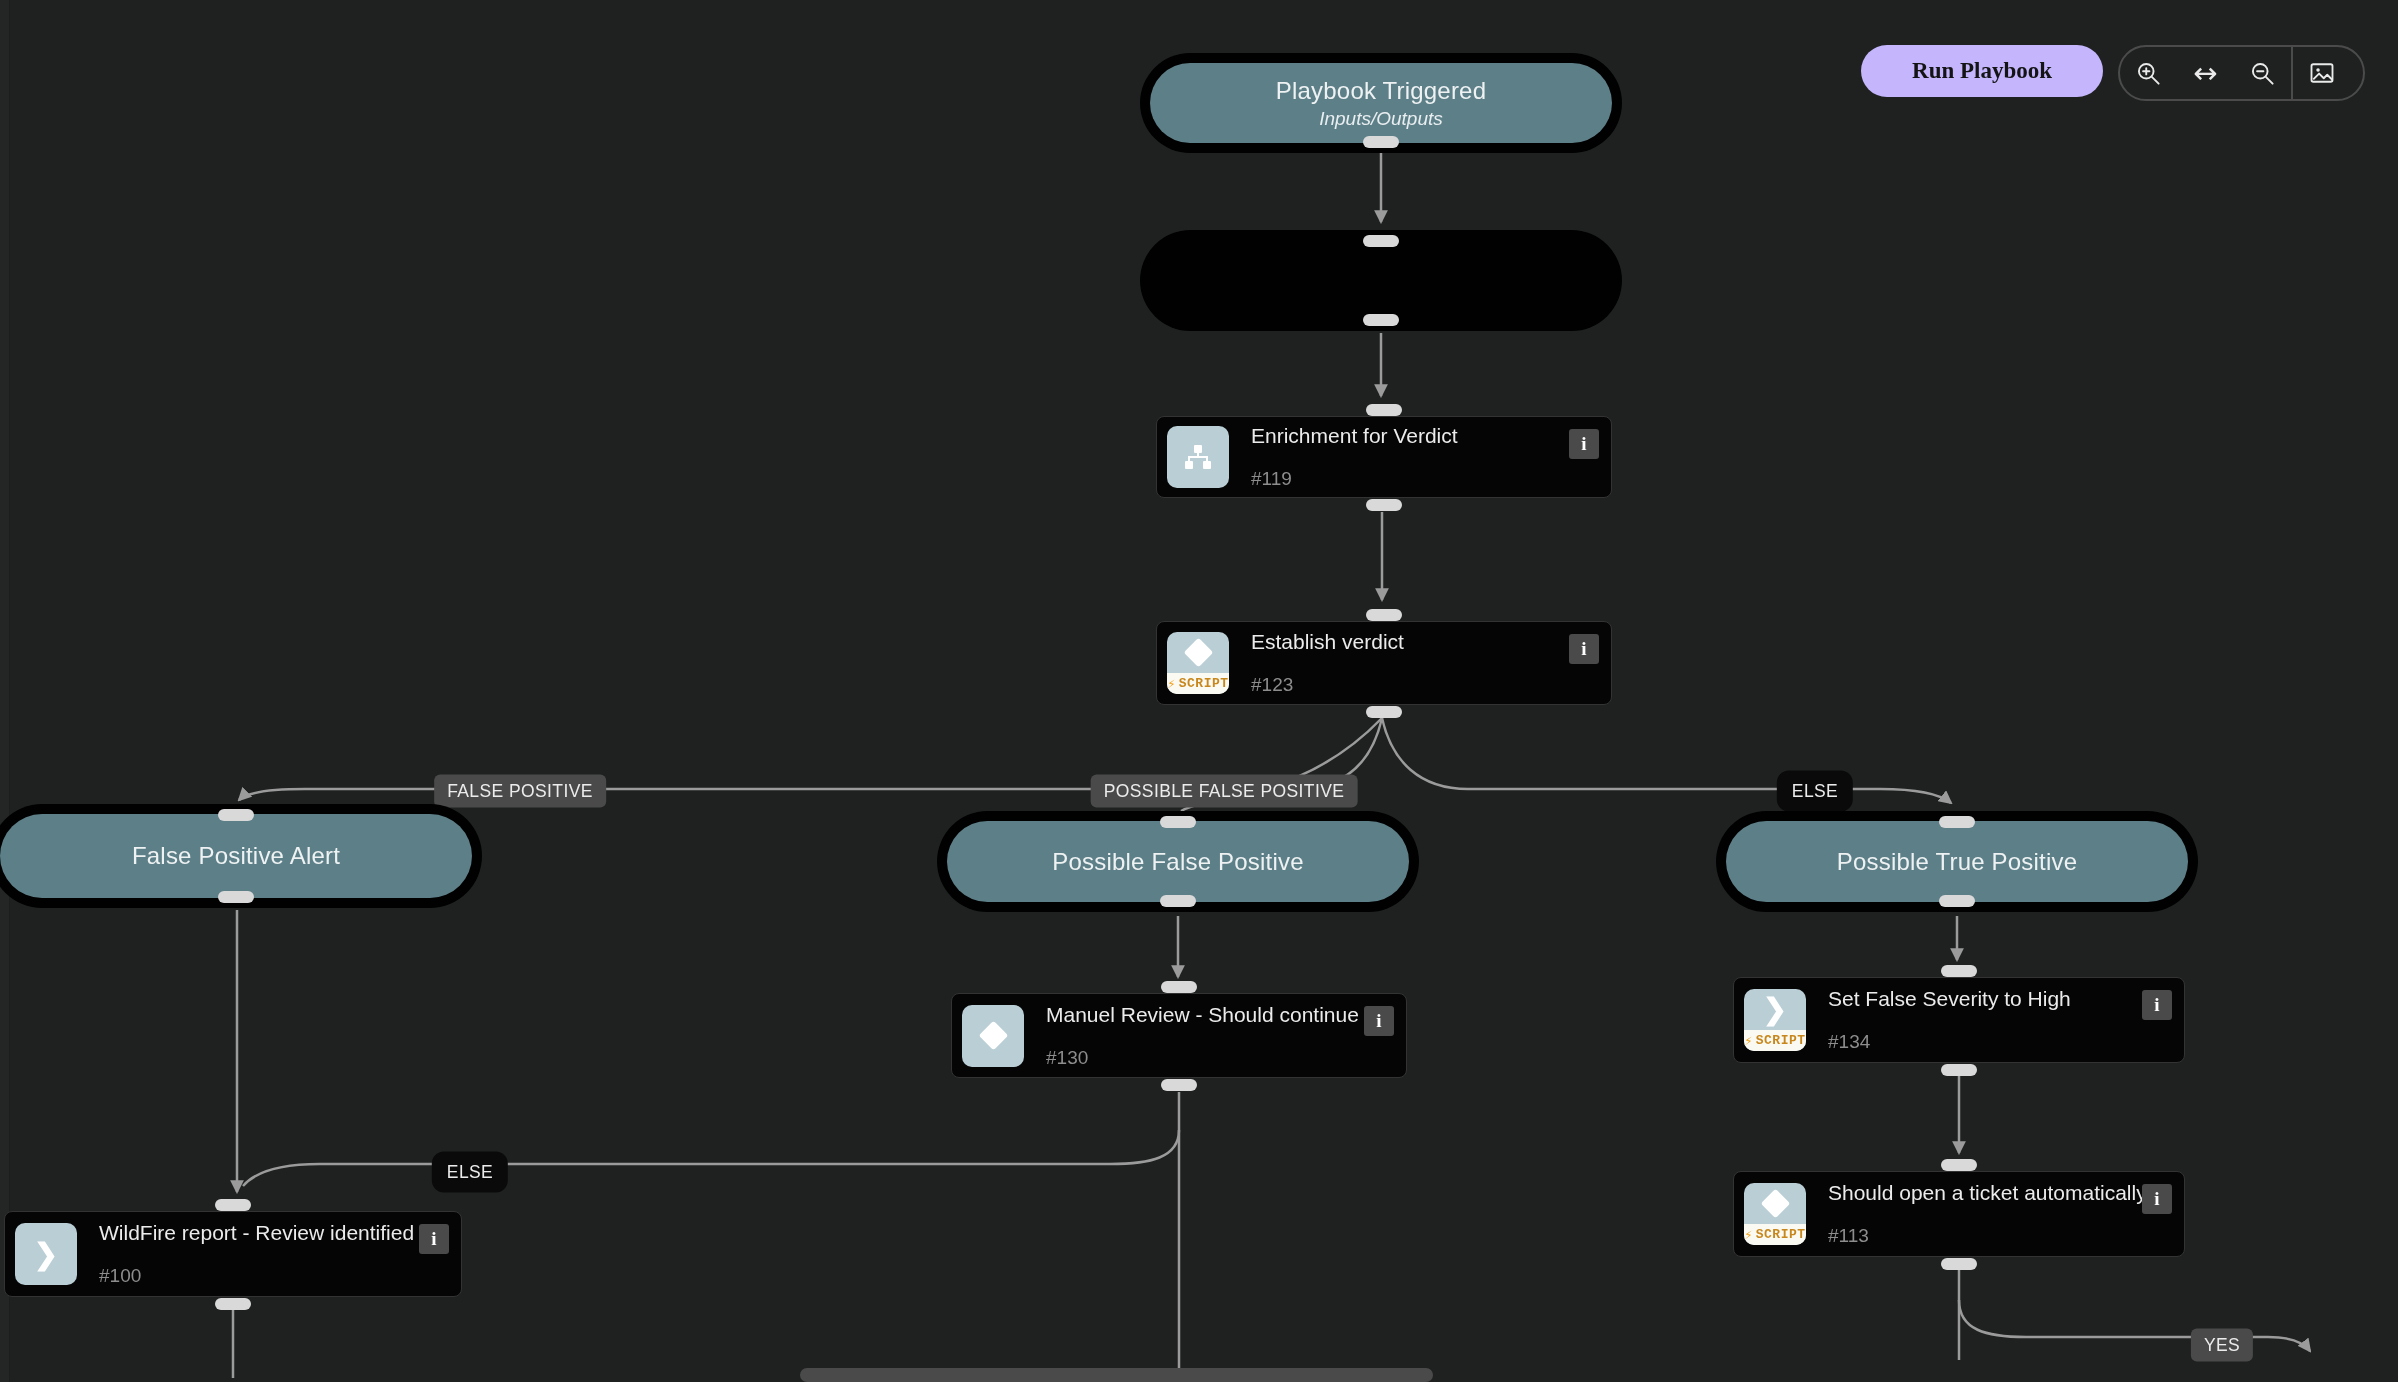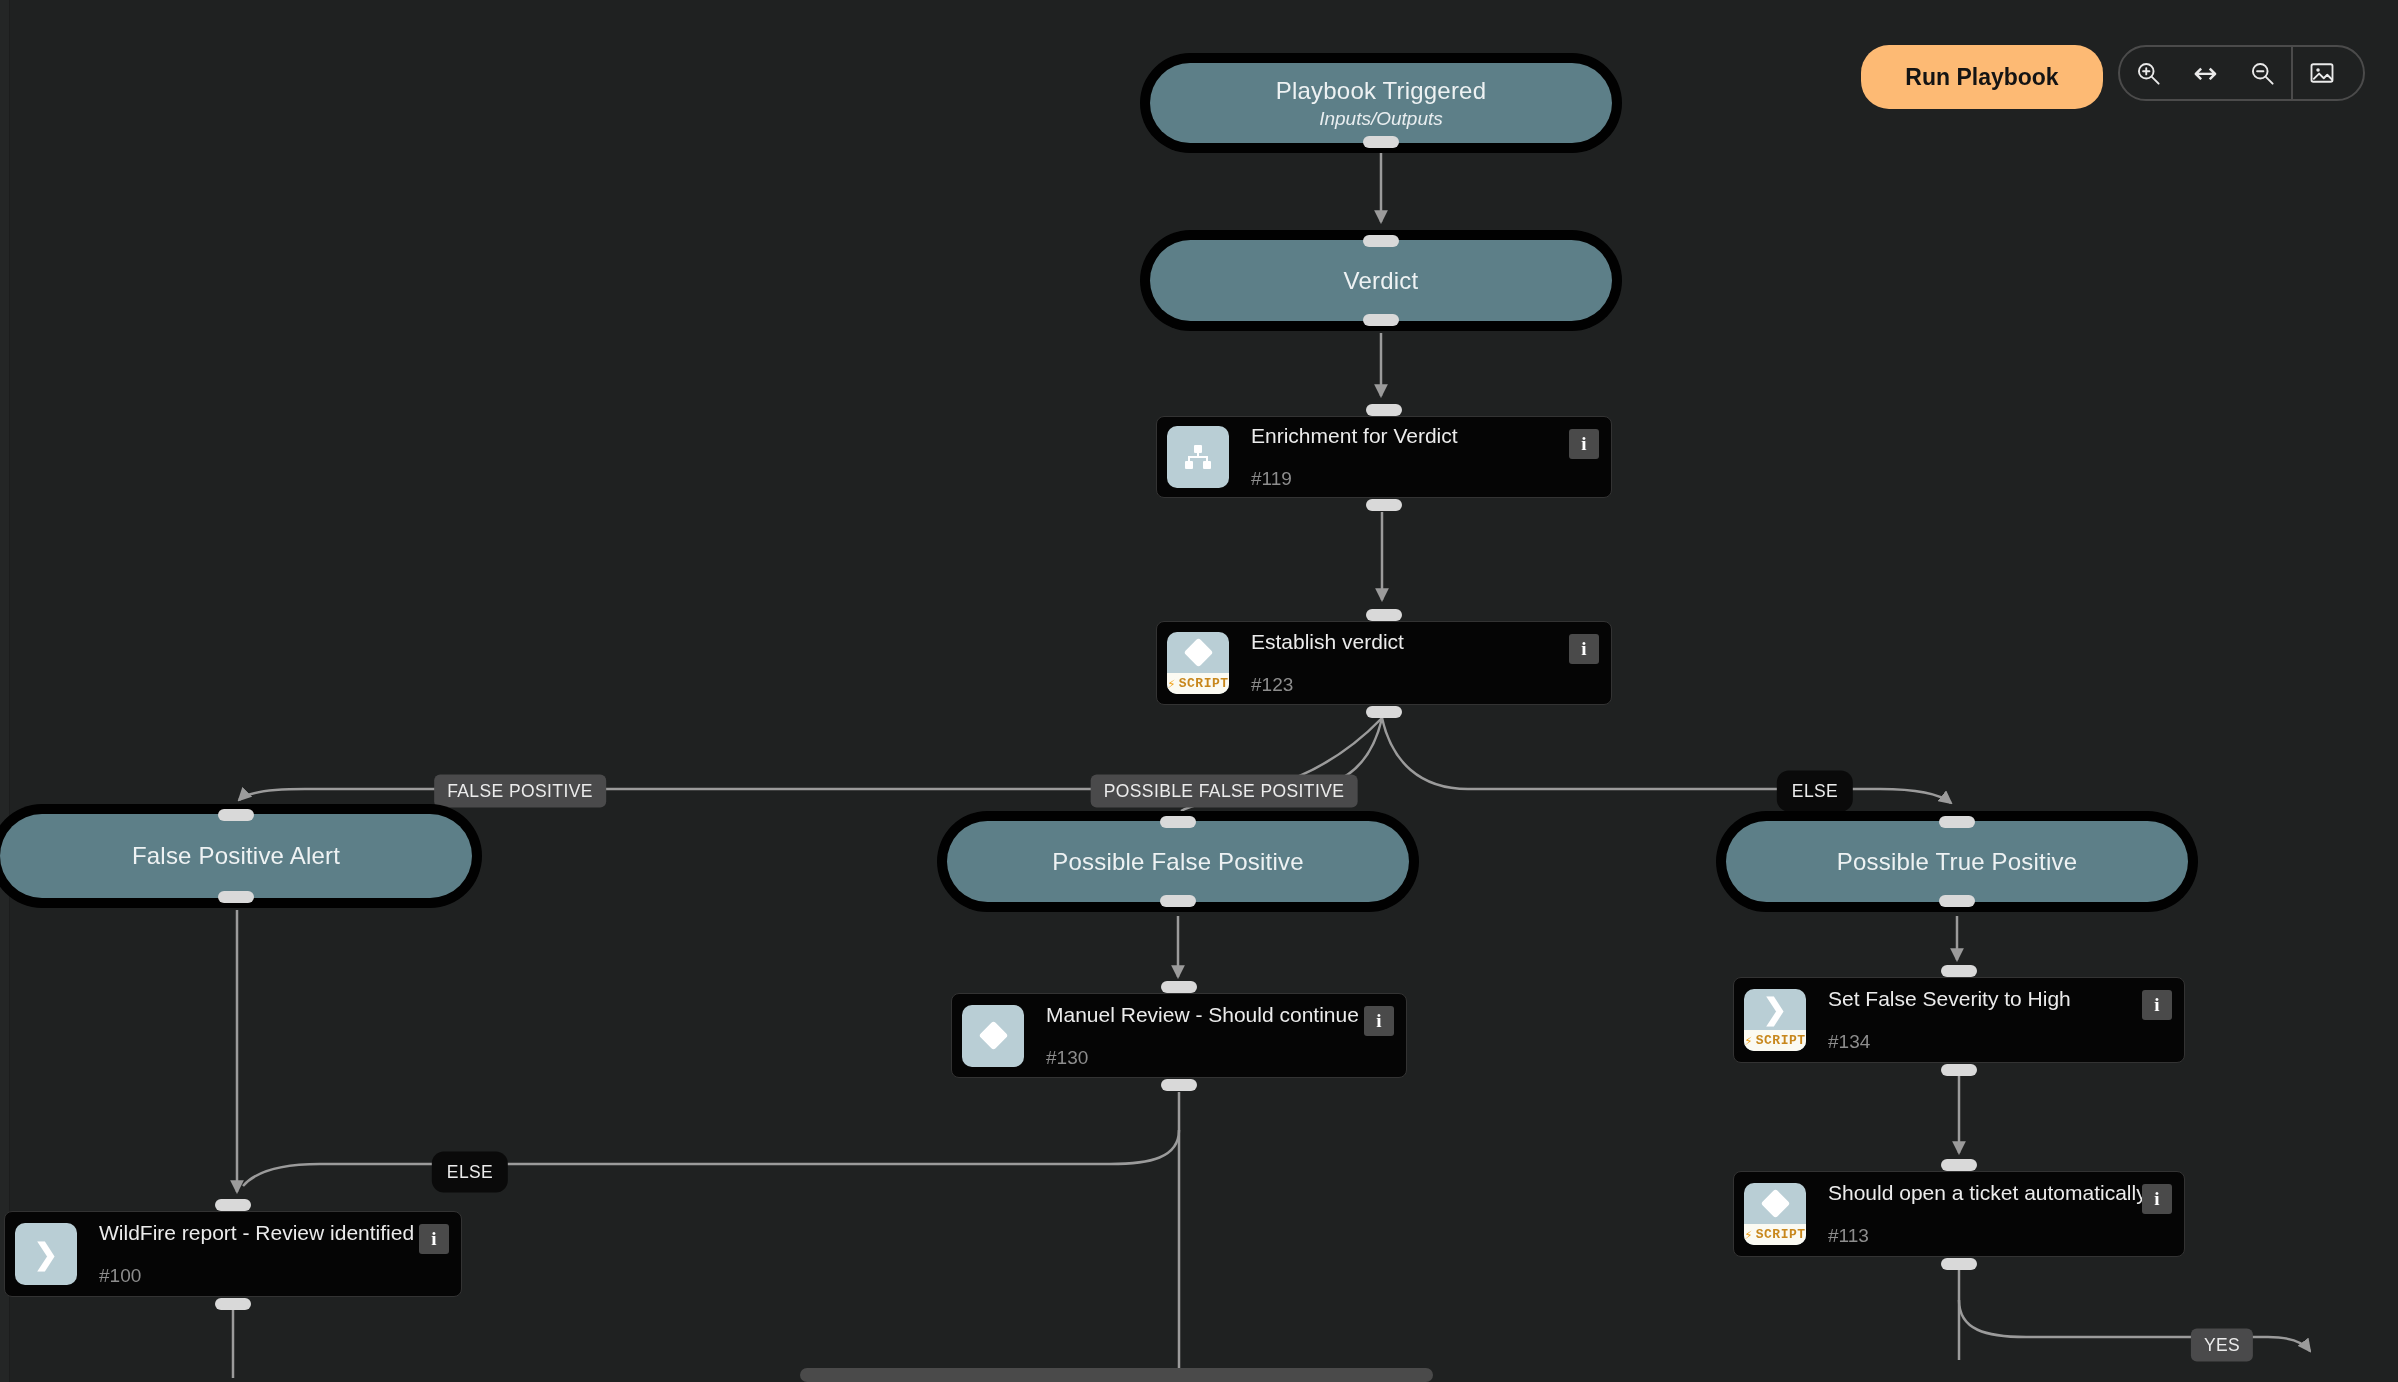--- a/index.html
+++ b/index.html
@@ -33,21 +33,21 @@
   .node-pill .handle.bottom{bottom:5px;}
   .node-task .handle.top{top:-13px;}
   .node-task .handle.bottom{bottom:-14px;}
 
   
   .edge-label{position:absolute;transform:translate(-50%,-50%);color:#ececec;font-size:17.5px;letter-spacing:.4px;white-space:nowrap;}
   .edge-label.gray{background:#4a4a4b;padding:6px 13px;border-radius:6px;}
   .edge-label.dark{background:#0a0a0a;padding:10px 15px;border-radius:12px;}
 
   
-  .run-btn{position:absolute;left:1861px;top:45px;width:242px;height:64px;border-radius:28px;background:#fdba74;color:#141414;font-size:23px;font-weight:600;border:none;font-family:Liberation Sans, sans-serif;cursor:pointer;}
+  .run-btn{position:absolute;left:1861px;top:45px;width:242px;height:52px;border-radius:28px;background:#c4b5fd;color:#141414;font-size:23px;font-weight:600;border:none;font-family:Liberation Serif, serif;cursor:pointer;}
   .zoom-toolbar{position:absolute;left:2118px;top:45px;width:247px;height:56px;border:2px solid #4b4b4b;border-radius:28px;display:flex;align-items:center;box-sizing:border-box;overflow:hidden;}
   .tool-btn{background:none;border:none;width:57px;height:52px;display:flex;align-items:center;justify-content:center;color:#eaeaea;cursor:pointer;padding:0;}
   .tool-btn .arrow-ch{font-size:29px;color:#eaeaea;font-family:"DejaVu Sans",sans-serif;}
   .tool-divider{width:2px;align-self:stretch;background:#4b4b4b;}
 
   .scrollbar-h{position:absolute;left:800px;top:1368px;width:633px;height:14px;background:#4a4a4a;border-radius:7px;cursor:pointer;}
 </style>
 </head>
 <body>
 
@@ -88,24 +88,20 @@
     </div>
   <div id="nodes">
       <div class="node-pill" style="left: 1140px; top: 53px; width: 482px; height: 100px;">
         <div class="pill-inner">
         <div class="pill-title">Playbook Triggered</div>
         <div class="pill-subtitle">Inputs/Outputs</div>
       </div>
         <div class="handle bottom"></div>
       </div>
       <div class="node-pill" style="left: 1140px; top: 230px; width: 482px; height: 101px;">
-        <div class="pill-inner">
-        <div class="pill-title">Verdict</div>
-
-      </div>
         <div class="handle top"></div>
         <div class="handle bottom"></div>
       </div>
       <div class="node-task" style="left: 1156px; top: 416px; width: 456px; height: 82px;">
         <div class="task-icon">
         <div class="icon-main">
             <svg width="30" height="30" viewBox="0 0 30 30">
               <g fill="#fff">
                 <rect x="11" y="3" width="8" height="8" rx="1"></rect>
                 <rect x="2" y="19" width="8" height="8" rx="1"></rect>

